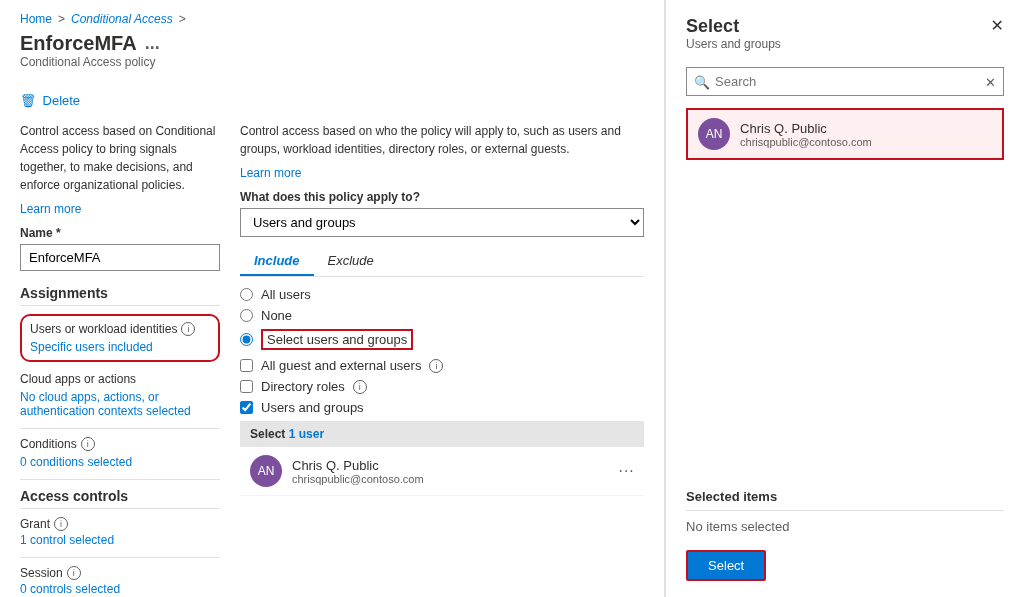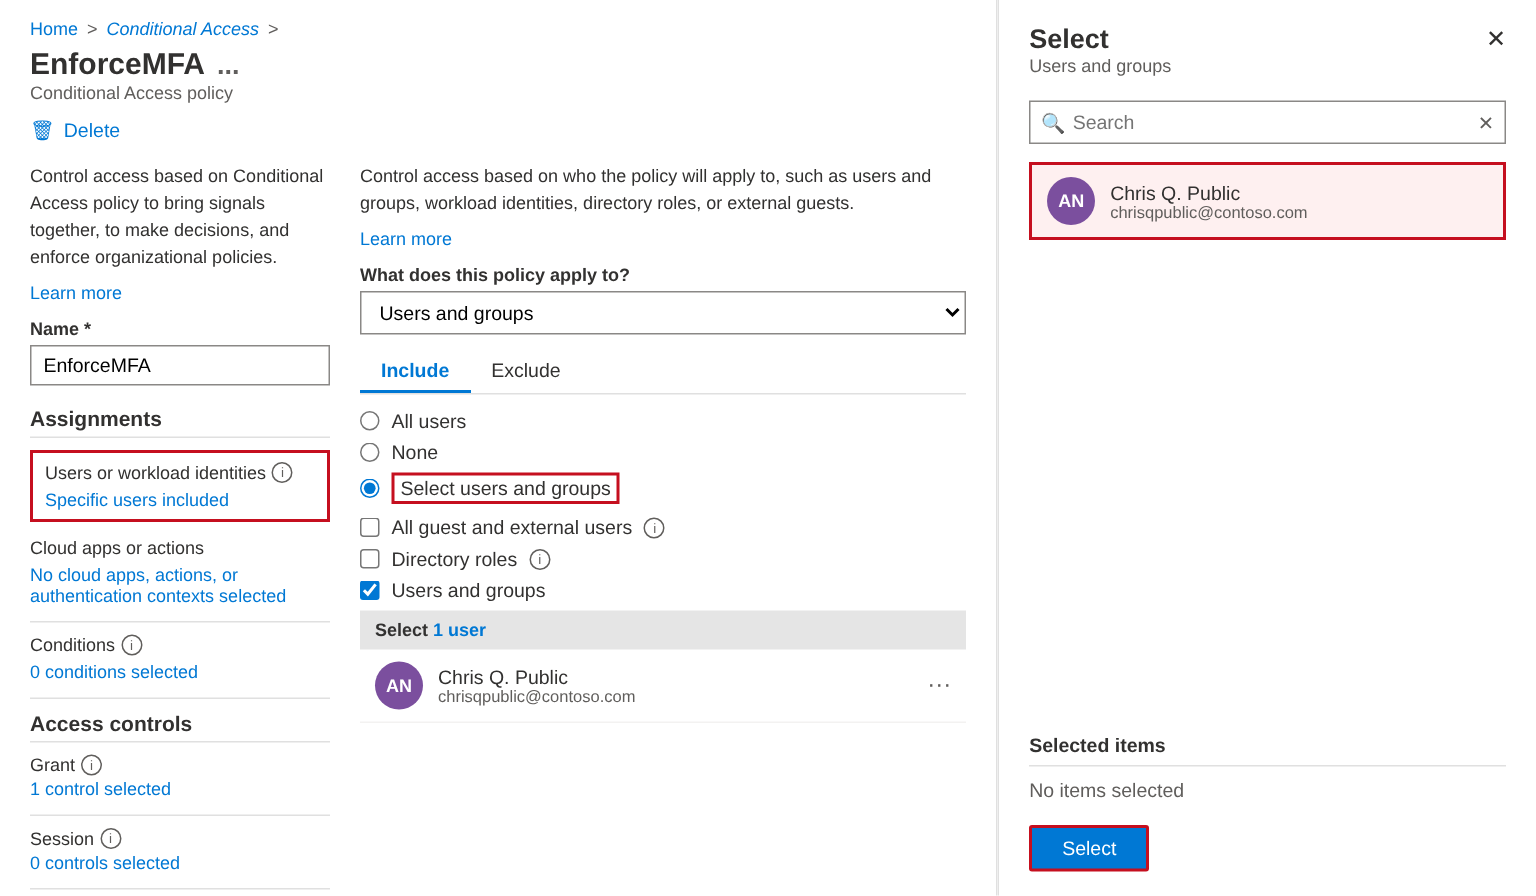--- a/index.html
+++ b/index.html
@@ -4,62 +4,62 @@
   <style>
     * { box-sizing: border-box; margin: 0; padding: 0; }
     body { font-family: 'Segoe UI', sans-serif; font-size: 13px; color: #323130; background: #fff; display: flex; height: 597px; overflow: hidden; }
 
     
     .left-panel { width: 734px; padding: 12px 20px; overflow-y: auto; border-right: 1px solid #e0e0e0; }
     .breadcrumb { display: flex; align-items: center; gap: 6px; font-size: 12px; color: #0078d4; margin-bottom: 6px; }
     .breadcrumb span { color: #605e5c; }
     .page-title { font-size: 20px; font-weight: 600; display: flex; align-items: center; gap: 8px; }
     .page-title .dots { font-size: 18px; color: #605e5c; cursor: pointer; }
-    .page-subtitle { font-size: 12px; color: #605e5c; margin-bottom: 10px; }
+    .page-subtitle { font-size: 12px; color: #605e5c; margin-bottom: 24px; }
     .delete-btn { display: flex; align-items: center; gap: 6px; color: #0078d4; cursor: pointer; margin-bottom: 14px; font-size: 13px; }
 
     .two-col { display: flex; gap: 20px; }
     .col-left { width: 200px; flex-shrink: 0; }
     .col-right { flex: 1; }
 
     .desc-text { font-size: 12px; color: #323130; line-height: 1.5; margin-bottom: 8px; }
     .learn-more { color: #0078d4; font-size: 12px; cursor: pointer; text-decoration: none; display: block; margin-bottom: 10px; }
 
     .field-label { font-size: 12px; font-weight: 600; margin-bottom: 4px; }
     .text-input { width: 100%; border: 1px solid #8a8886; padding: 5px 8px; font-size: 13px; margin-bottom: 14px; }
 
     .section-title { font-size: 14px; font-weight: 600; margin-bottom: 8px; border-bottom: 1px solid #e0e0e0; padding-bottom: 4px; }
 
-    .assignment-item { margin-bottom: 10px; }
+    .assignment-item { margin-bottom: 10px; border-radius: 10px; }
     .assignment-label { font-size: 12px; color: #323130; display: flex; align-items: center; gap: 4px; margin-bottom: 4px; }
     .info-icon { display: inline-flex; align-items: center; justify-content: center; width: 14px; height: 14px; border-radius: 50%; border: 1px solid #605e5c; font-size: 9px; color: #605e5c; cursor: pointer; }
     .assignment-value { font-size: 12px; color: #0078d4; cursor: pointer; }
     .assignment-box { border: 2px solid #c50f1f; padding: 6px 8px; margin-bottom: 10px; }
 
     .policy-applies-label { font-size: 12px; font-weight: 600; margin-bottom: 4px; }
     .dropdown-wrapper { position: relative; margin-bottom: 10px; }
     .dropdown-wrapper select { width: 100%; border: 1px solid #8a8886; padding: 5px 8px; font-size: 13px; background: #fff; cursor: pointer; }
 
-    .tabs { display: flex; gap: 0; border-bottom: 1px solid #e0e0e0; margin-bottom: 10px; }
+    .tabs { display: flex; gap: 0; border-bottom: 1px solid #e0e0e0; margin-bottom: 10px; font-style: italic; }
     .tab { padding: 6px 14px; font-size: 13px; cursor: pointer; border-bottom: 2px solid transparent; }
     .tab.active { border-bottom: 2px solid #0078d4; color: #0078d4; font-weight: 600; }
 
     .radio-group { margin-bottom: 8px; }
     .radio-item { display: flex; align-items: center; gap: 8px; margin-bottom: 6px; font-size: 13px; }
     .radio-item input[type="radio"] { cursor: pointer; }
 
     .checkbox-group { margin-bottom: 6px; }
     .checkbox-item { display: flex; align-items: center; gap: 8px; margin-bottom: 6px; font-size: 13px; }
     .checkbox-item input[type="checkbox"] { cursor: pointer; }
     .checkbox-checked { accent-color: #0078d4; }
 
     .select-header { background: #e5e5e5; padding: 6px 10px; font-size: 12px; font-weight: 600; color: #323130; margin-bottom: 0; }
     .select-count { color: #0078d4; font-size: 12px; }
     .user-list-item { display: flex; align-items: center; gap: 10px; padding: 8px 10px; border-bottom: 1px solid #f3f2f1; }
-    .avatar { width: 32px; height: 32px; border-radius: 50%; background: #7b4f9e; display: flex; align-items: center; justify-content: center; color: #fff; font-size: 12px; font-weight: 700; flex-shrink: 0; }
+    .avatar { width: 32px; height: 32px; border-radius: 50%; background: #7b4f9e; display: flex; align-items: center; justify-content: center; color: #fff; font-size: 12px; font-weight: 400; flex-shrink: 0; }
     .user-info { flex: 1; }
     .user-name { font-size: 13px; font-weight: 500; }
     .user-email { font-size: 11px; color: #605e5c; }
     .dots-btn { color: #605e5c; cursor: pointer; font-size: 16px; }
 
     .access-section { margin-bottom: 10px; }
     .access-label { font-size: 12px; font-weight: 400; display: flex; align-items: center; gap: 4px; margin-bottom: 2px; }
     .access-value { font-size: 12px; color: #0078d4; cursor: pointer; }
     .divider { border: none; border-top: 1px solid #e0e0e0; margin: 8px 0; }
 

